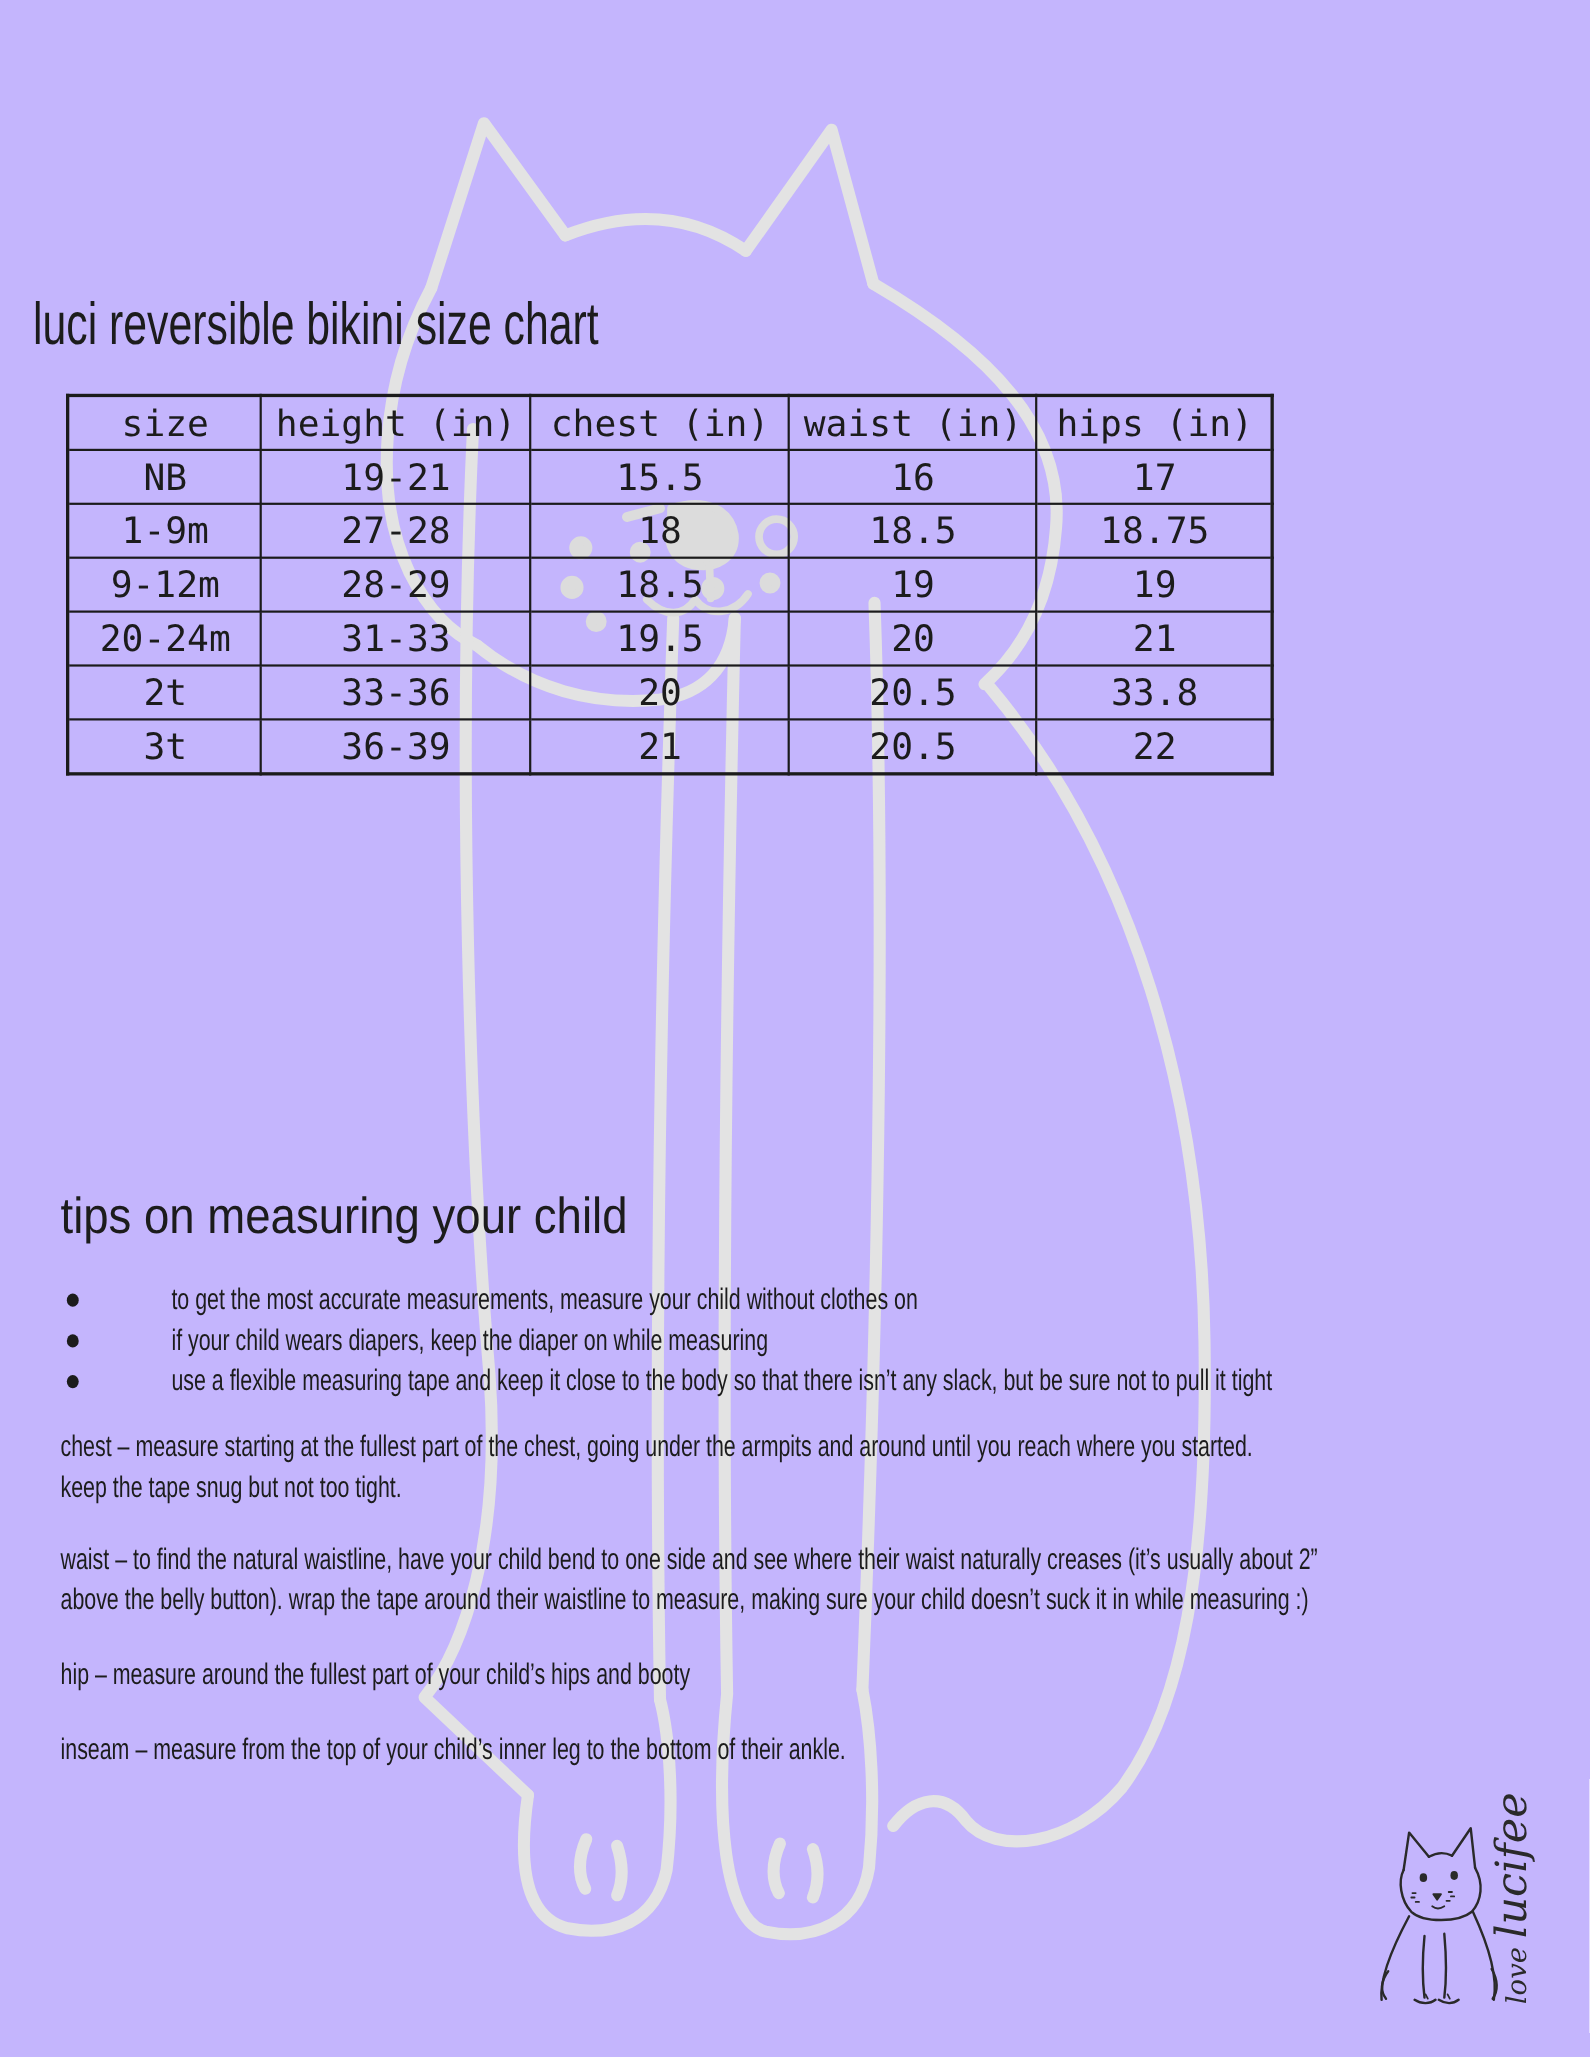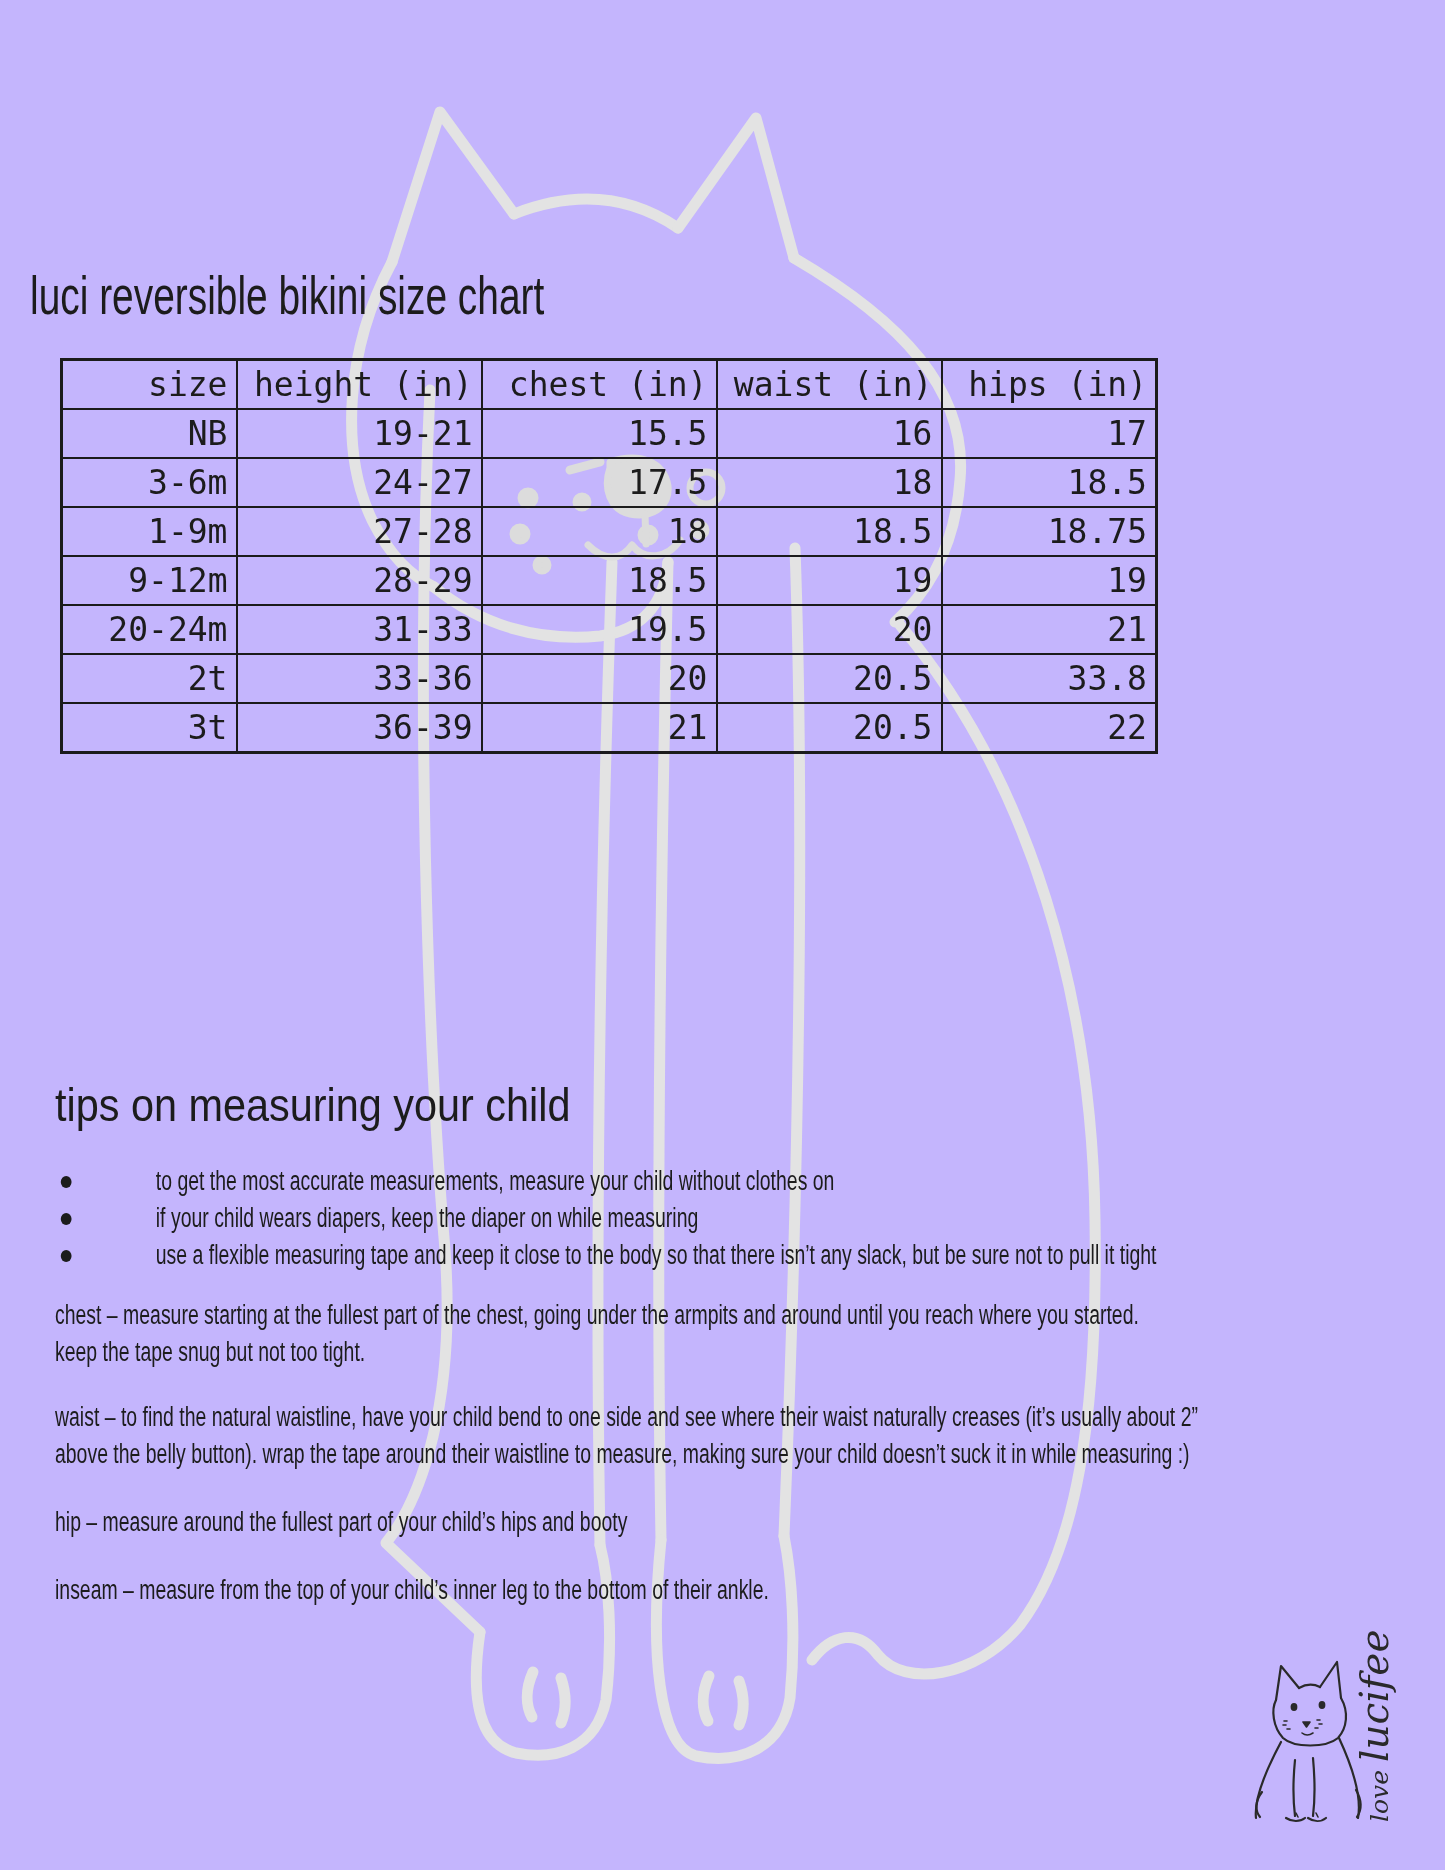--- a/index.html
+++ b/index.html
@@ -7,21 +7,21 @@
         font-family:"Liberation Sans",sans-serif;color:#1c1c1c;}
   .bg-sketch{position:absolute;left:0;top:0;width:1445px;height:1870px;}
 
   .title{position:absolute;left:30px;top:264px;margin:0;font-size:54px;font-weight:400;
          white-space:nowrap;transform:scaleX(.72);transform-origin:0 0;letter-spacing:0;}
 
   .size-table{position:absolute;left:60px;top:358px;width:1095px;border-collapse:collapse;
               table-layout:fixed;font-family:"DejaVu Sans Mono",monospace;font-size:33px;
               border:3px solid #1b1b1b;}
   .size-table th,.size-table td{border:2px solid #1b1b1b;height:47px;padding:0 8px 0 10px;
-              font-weight:400;text-align:right;overflow:hidden;background:transparent;}
+              font-weight:400;text-align:center;overflow:hidden;background:transparent;}
   .size-table td.num{padding-right:8px;}
   col.c0{width:175px} col.c1{width:245px} col.c2{width:235px} col.c3{width:225px} col.c4{width:215px}
 
   .tips-heading{position:absolute;left:55px;top:1078px;margin:0;font-size:46px;font-weight:400;
                 white-space:nowrap;transform:scaleX(.9);transform-origin:0 0;}
 
   .bullets{position:absolute;left:55px;top:1163px;margin:0;padding:0;list-style:none;
            font-size:27px;width:1700px;transform:scaleX(.72);transform-origin:0 0;}
   .bullets li{position:relative;padding-left:140px;line-height:37px;white-space:nowrap;}
   .bullets li::before{content:"";position:absolute;left:8px;top:13px;width:15px;height:12px;
@@ -99,27 +99,20 @@
           <th>hips (in)</th>
         </tr>
     </thead>
     <tbody id="body-rows">
         <tr>
           <td>NB</td>
           <td>19-21</td>
           <td class="num">15.5</td>
           <td class="num">16</td>
           <td class="num">17</td>
-        </tr>
-        <tr>
-          <td>3-6m</td>
-          <td>24-27</td>
-          <td class="num">17.5</td>
-          <td class="num">18</td>
-          <td class="num">18.5</td>
         </tr>
         <tr>
           <td>1-9m</td>
           <td>27-28</td>
           <td class="num">18</td>
           <td class="num">18.5</td>
           <td class="num">18.75</td>
         </tr>
         <tr>
           <td>9-12m</td>

